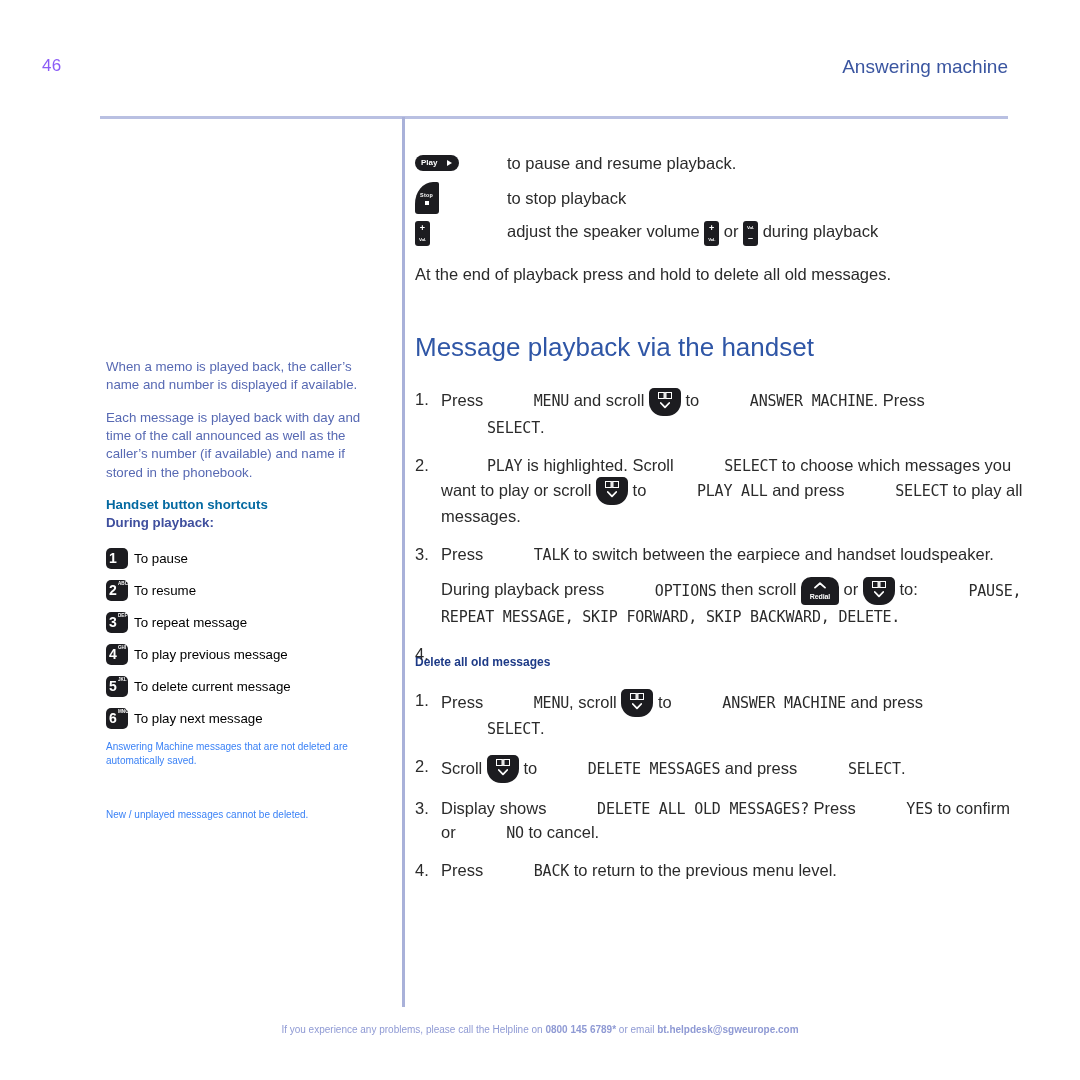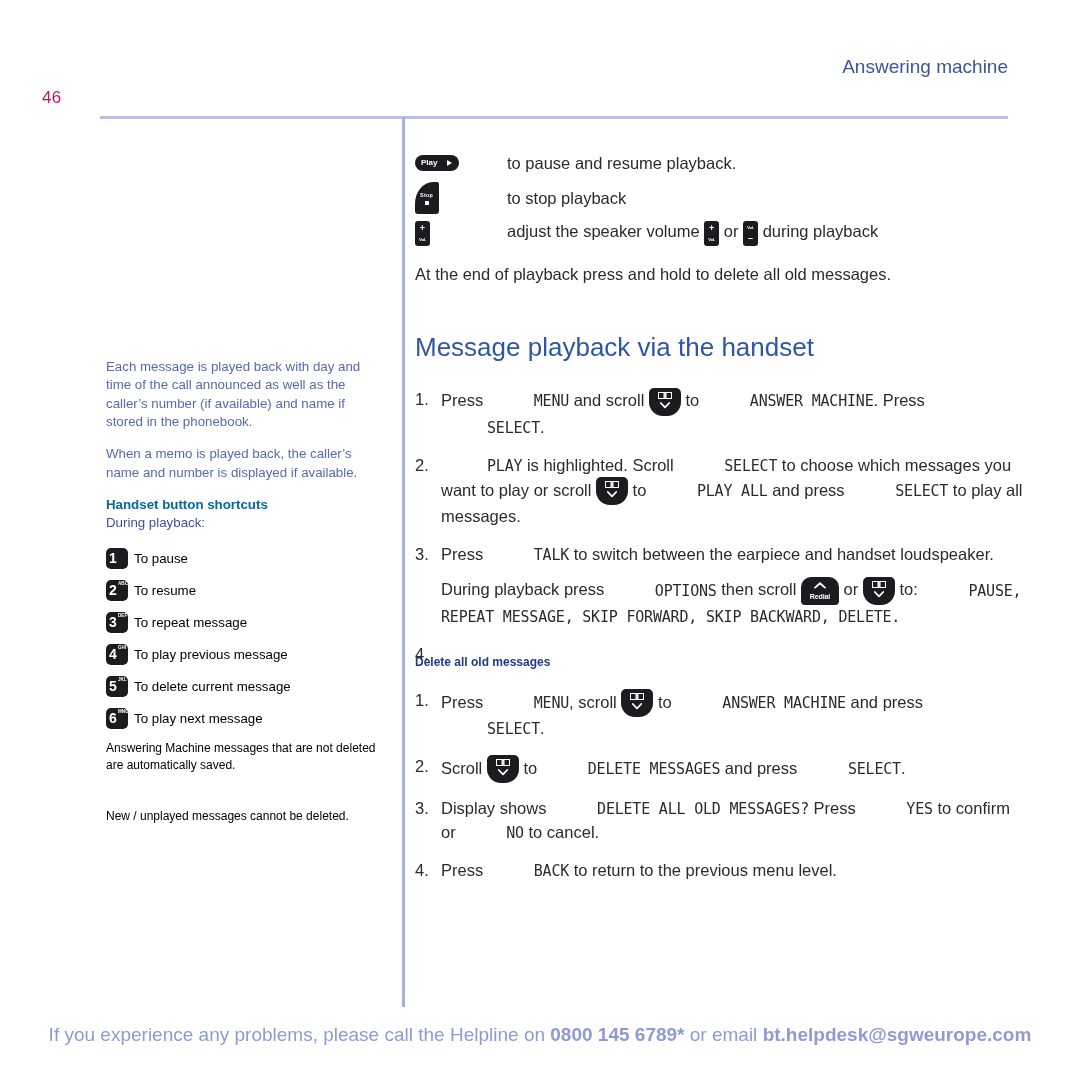--- a/index.html
+++ b/index.html
@@ -22,23 +22,22 @@
     top: 56px;
     left: 0;
     width: 1080px;
     height: 30px;
   }
   .page-number {
     position: absolute;
     left: 42px;
     top: 0;
     font-size: 17px;
-    color: #be185d;
+    color: #8b5cf6;
     letter-spacing: 0.2px;
-    margin-top: 32px;
   }
   .section-title {
     position: absolute;
     right: 72px;
     top: 0;
     font-size: 19px;
     color: #3a55a0;
   }
 
   .rule-horizontal {
@@ -76,20 +75,21 @@
     font-weight: bold;
     color: #0369a1;
     margin: 0;
     line-height: 1.38;
   }
   .side-sub {
     font-size: 13.3px;
     color: #3f4f9e;
     margin: 0 0 10px 0;
     line-height: 1.38;
+    font-weight: bold;
   }
   .shortcut-list {
     margin: 0;
     padding: 0;
     list-style: none;
   }
   .shortcut-row {
     display: flex;
     align-items: center;
     height: 32px;
@@ -128,23 +128,23 @@
     width: 8px;
     font-size: 4.6px;
     line-height: 4.8px;
     color: #ffffff;
     text-align: center;
     font-weight: bold;
     letter-spacing: 0px;
   }
 
   .side-note {
-    font-size: 12px;
+    font-size: 10px;
     line-height: 1.38;
-    color: #000000;
+    color: #3b82f6;
     margin: 0;
   }
   .side-note-block { position: absolute; left: 106px; width: 278px; }
 
   
   .main {
     position: absolute;
     left: 415px;
     top: 146px;
     width: 610px;
@@ -351,39 +351,39 @@
     letter-spacing: -0.1px;
   }
 
   
   .footer {
     position: absolute;
     left: 0;
     top: 1024px;
     width: 1080px;
     text-align: center;
-    font-size: 19px;
+    font-size: 10px;
     color: #8f9ad4;
   }
   .footer b { color: #8f9ad4; font-weight: bold; }
 </style>
 </head>
 <body>
 
 <div class="page-header">
   <div class="page-number">46</div>
   <div class="section-title">Answering machine</div>
 </div>
 
 <div class="rule-horizontal"></div>
 <div class="rule-vertical"></div>
 
 <div class="sidebar">
+  <p class="side-para">When a memo is played back, the caller’s name and number is displayed if available.</p>
   <p class="side-para">Each message is played back with day and time of the call announced as well as the caller’s number (if available) and name if stored in the phonebook.</p>
-  <p class="side-para">When a memo is played back, the caller’s name and number is displayed if available.</p>
 
   <p class="side-heading">Handset button shortcuts</p>
   <p class="side-sub">During playback:</p>
 
   <ul class="shortcut-list">
     <li class="shortcut-row">
       <span class="keypad-key">
         <span class="kp-num">1</span>
         <span class="kp-letters"></span>
       </span>

